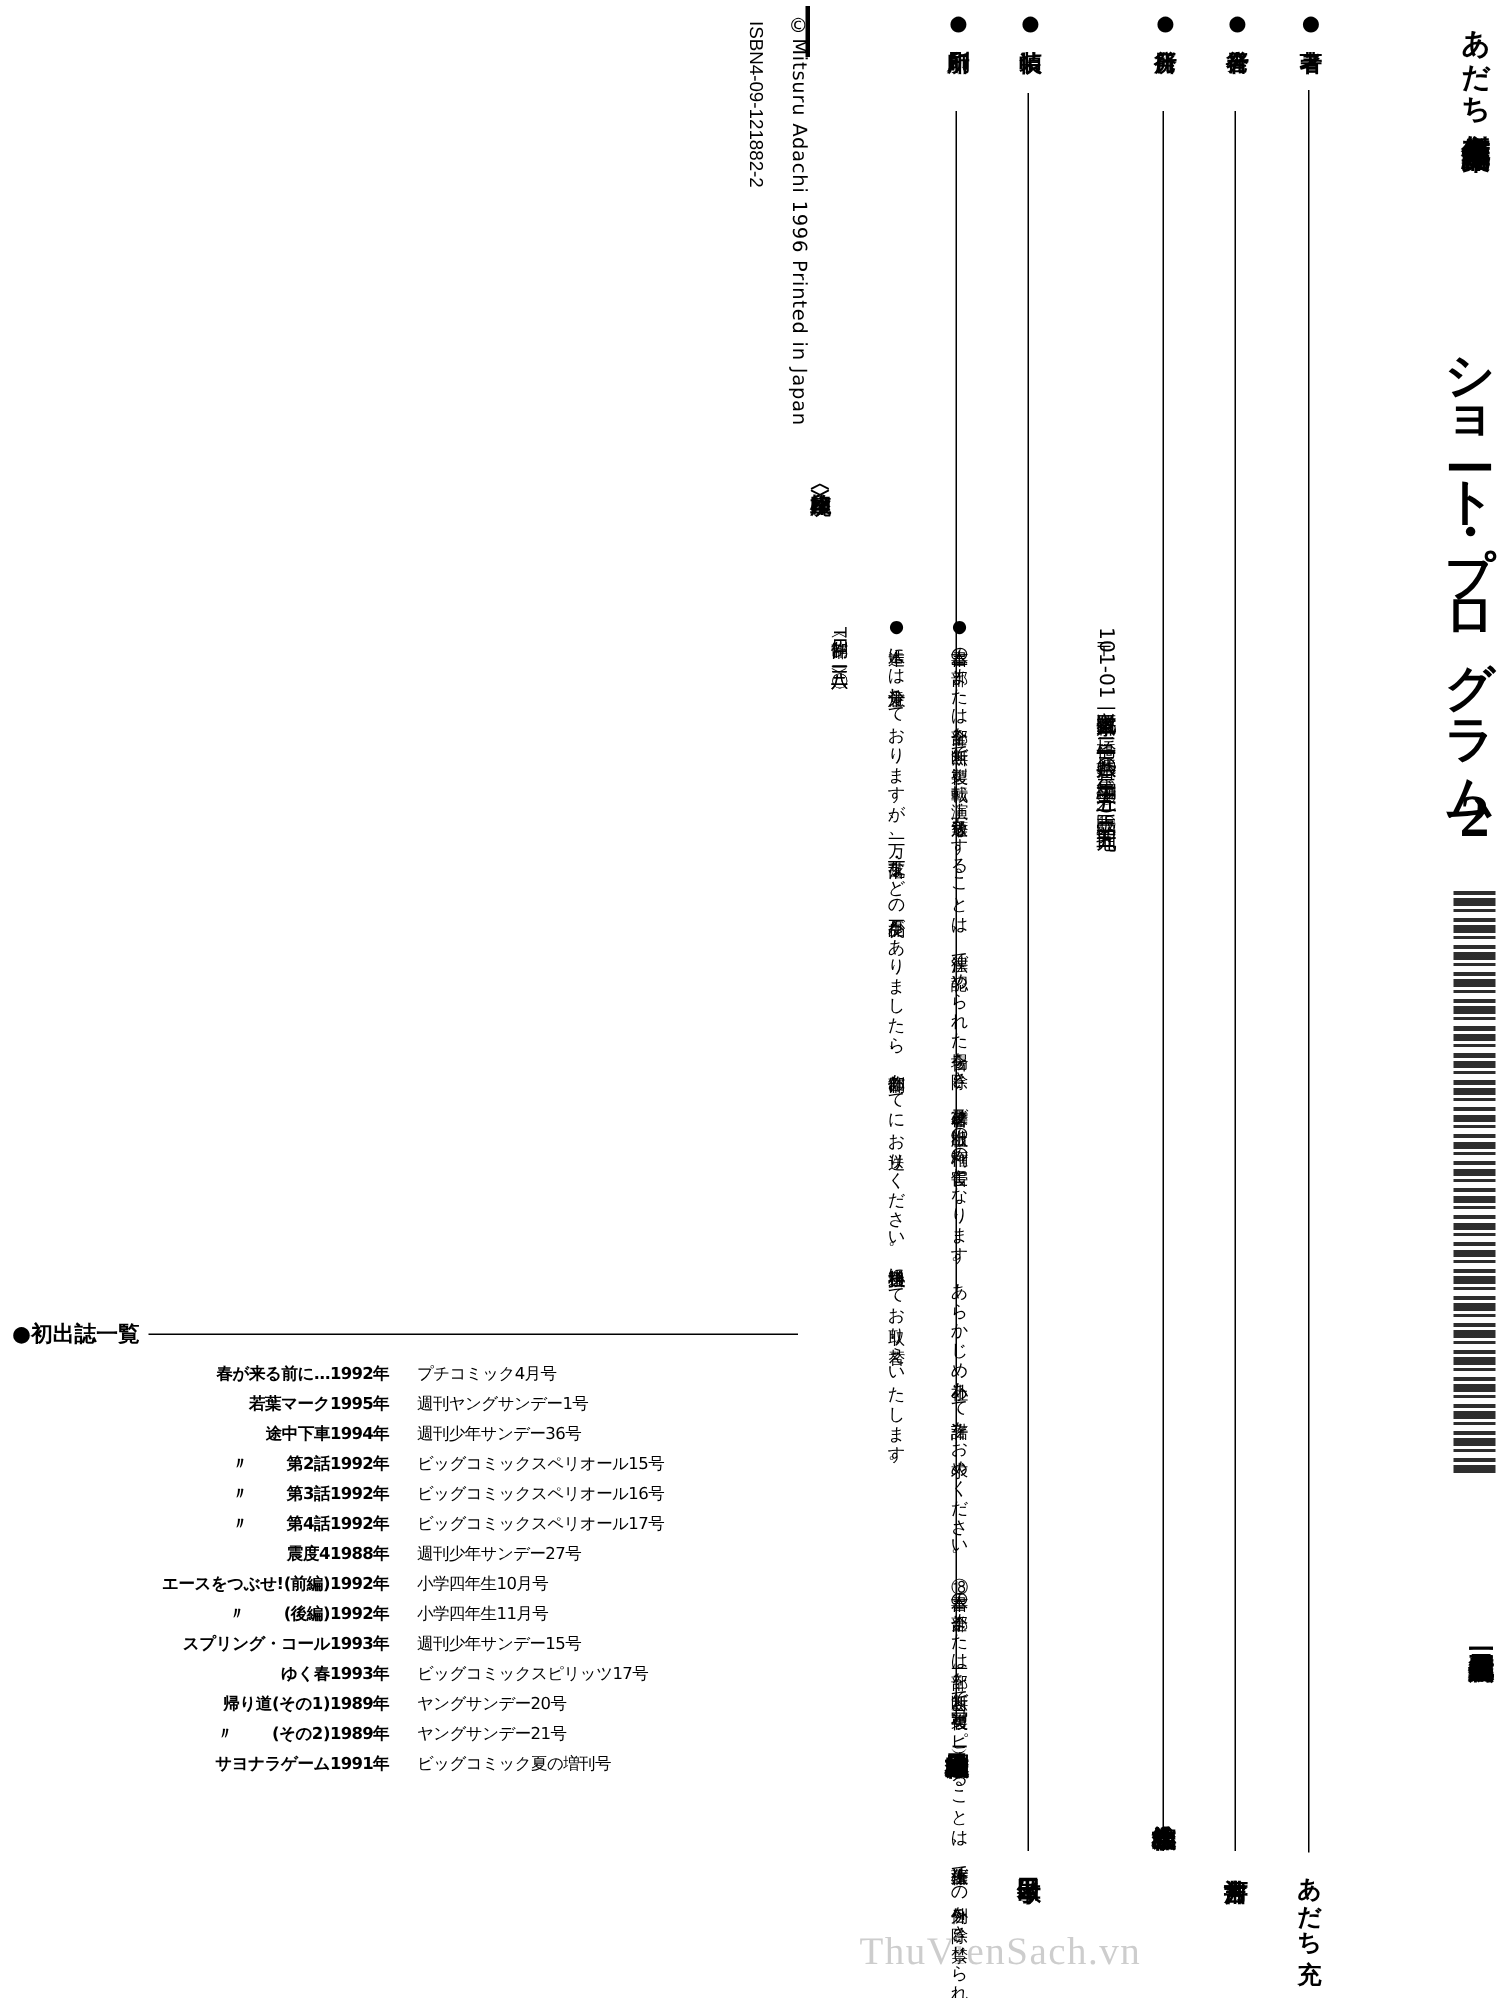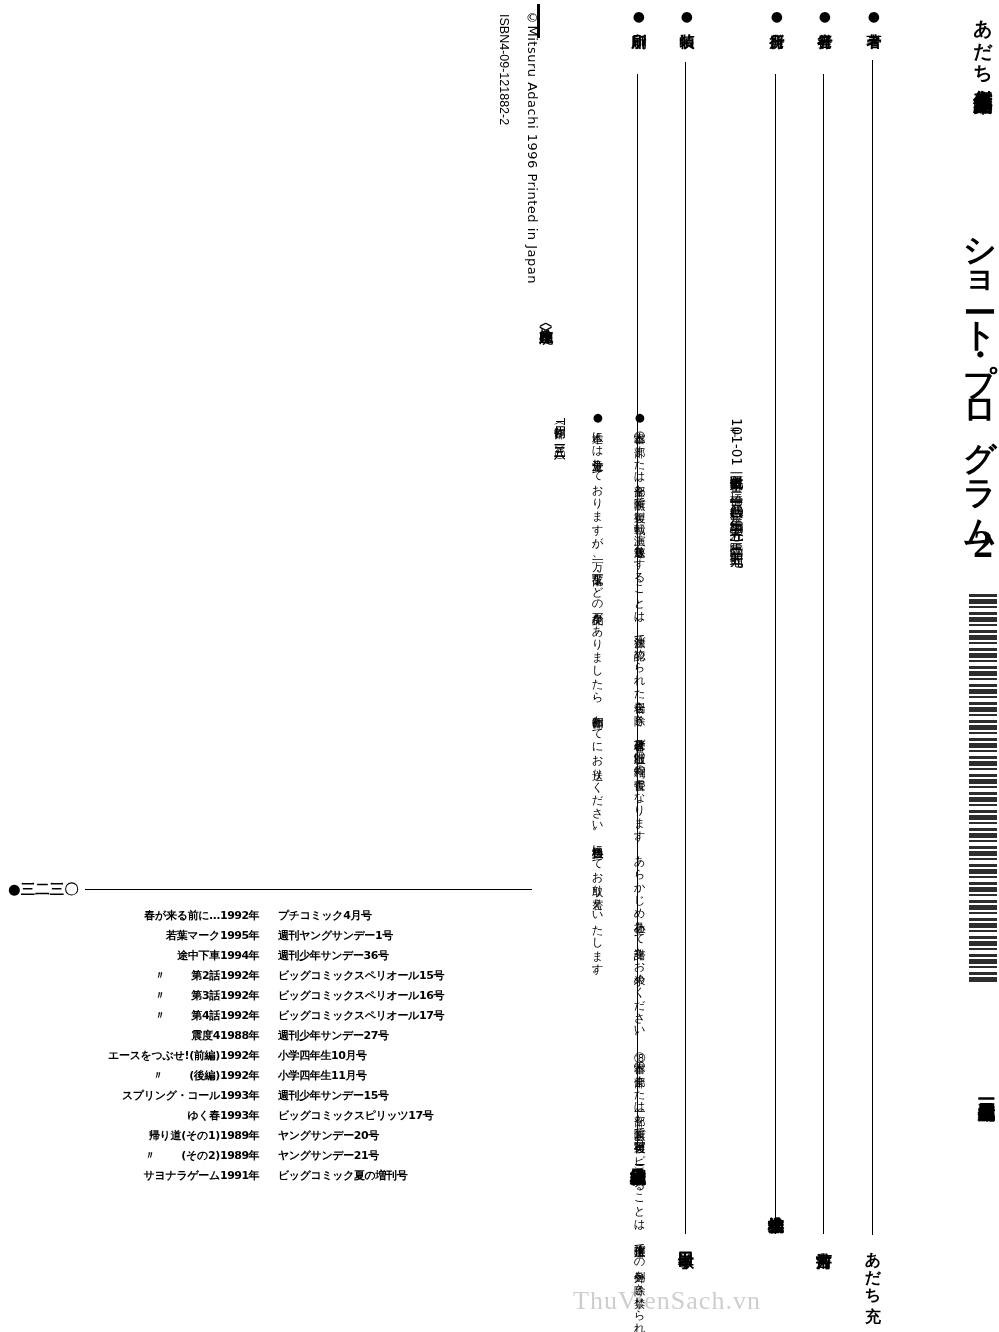--- a/index.html
+++ b/index.html
@@ -213,21 +213,21 @@
   td.c-title .ep {
     margin-left: 26px;
   }
   td.c-year {
     width: 58px;
     font-weight: 700;
     padding-right: 8px;
     letter-spacing: -0.5px;
   }
   td.c-mag {
-    font-weight: 700;
+    font-weight: 400;
     letter-spacing: -0.4px;
     margin-left: 25px;
   }
 
   
   #watermark {
     position: absolute;
     left: 573px;
     top: 1286px;
     font-size: 26px;
@@ -296,21 +296,21 @@
   </div>
 
   <div id="topbar"></div>
   <div id="copyright-col" class="vm">©Mitsuru Adachi 1996 Printed in Japan</div>
   <div id="isbn" class="vm">ISBN4-09-121882-2</div>
   <div id="kenin" class="v">〈検印廃止〉</div>
 </div>
 
 <div id="list-section">
   <div id="list-head">
-    <span>●三二三〇</span>
+    <span>●初出誌一覧</span>
     <span class="hrule"></span>
   </div>
   <table class="list">
     <tbody id="list-body">
         <tr>
           <td class="c-title"><span class="mark">春が来る前に…</span></td>
           <td class="c-year">1992年</td>
           <td class="c-mag">プチコミック4月号</td>
         </tr>
         <tr>

